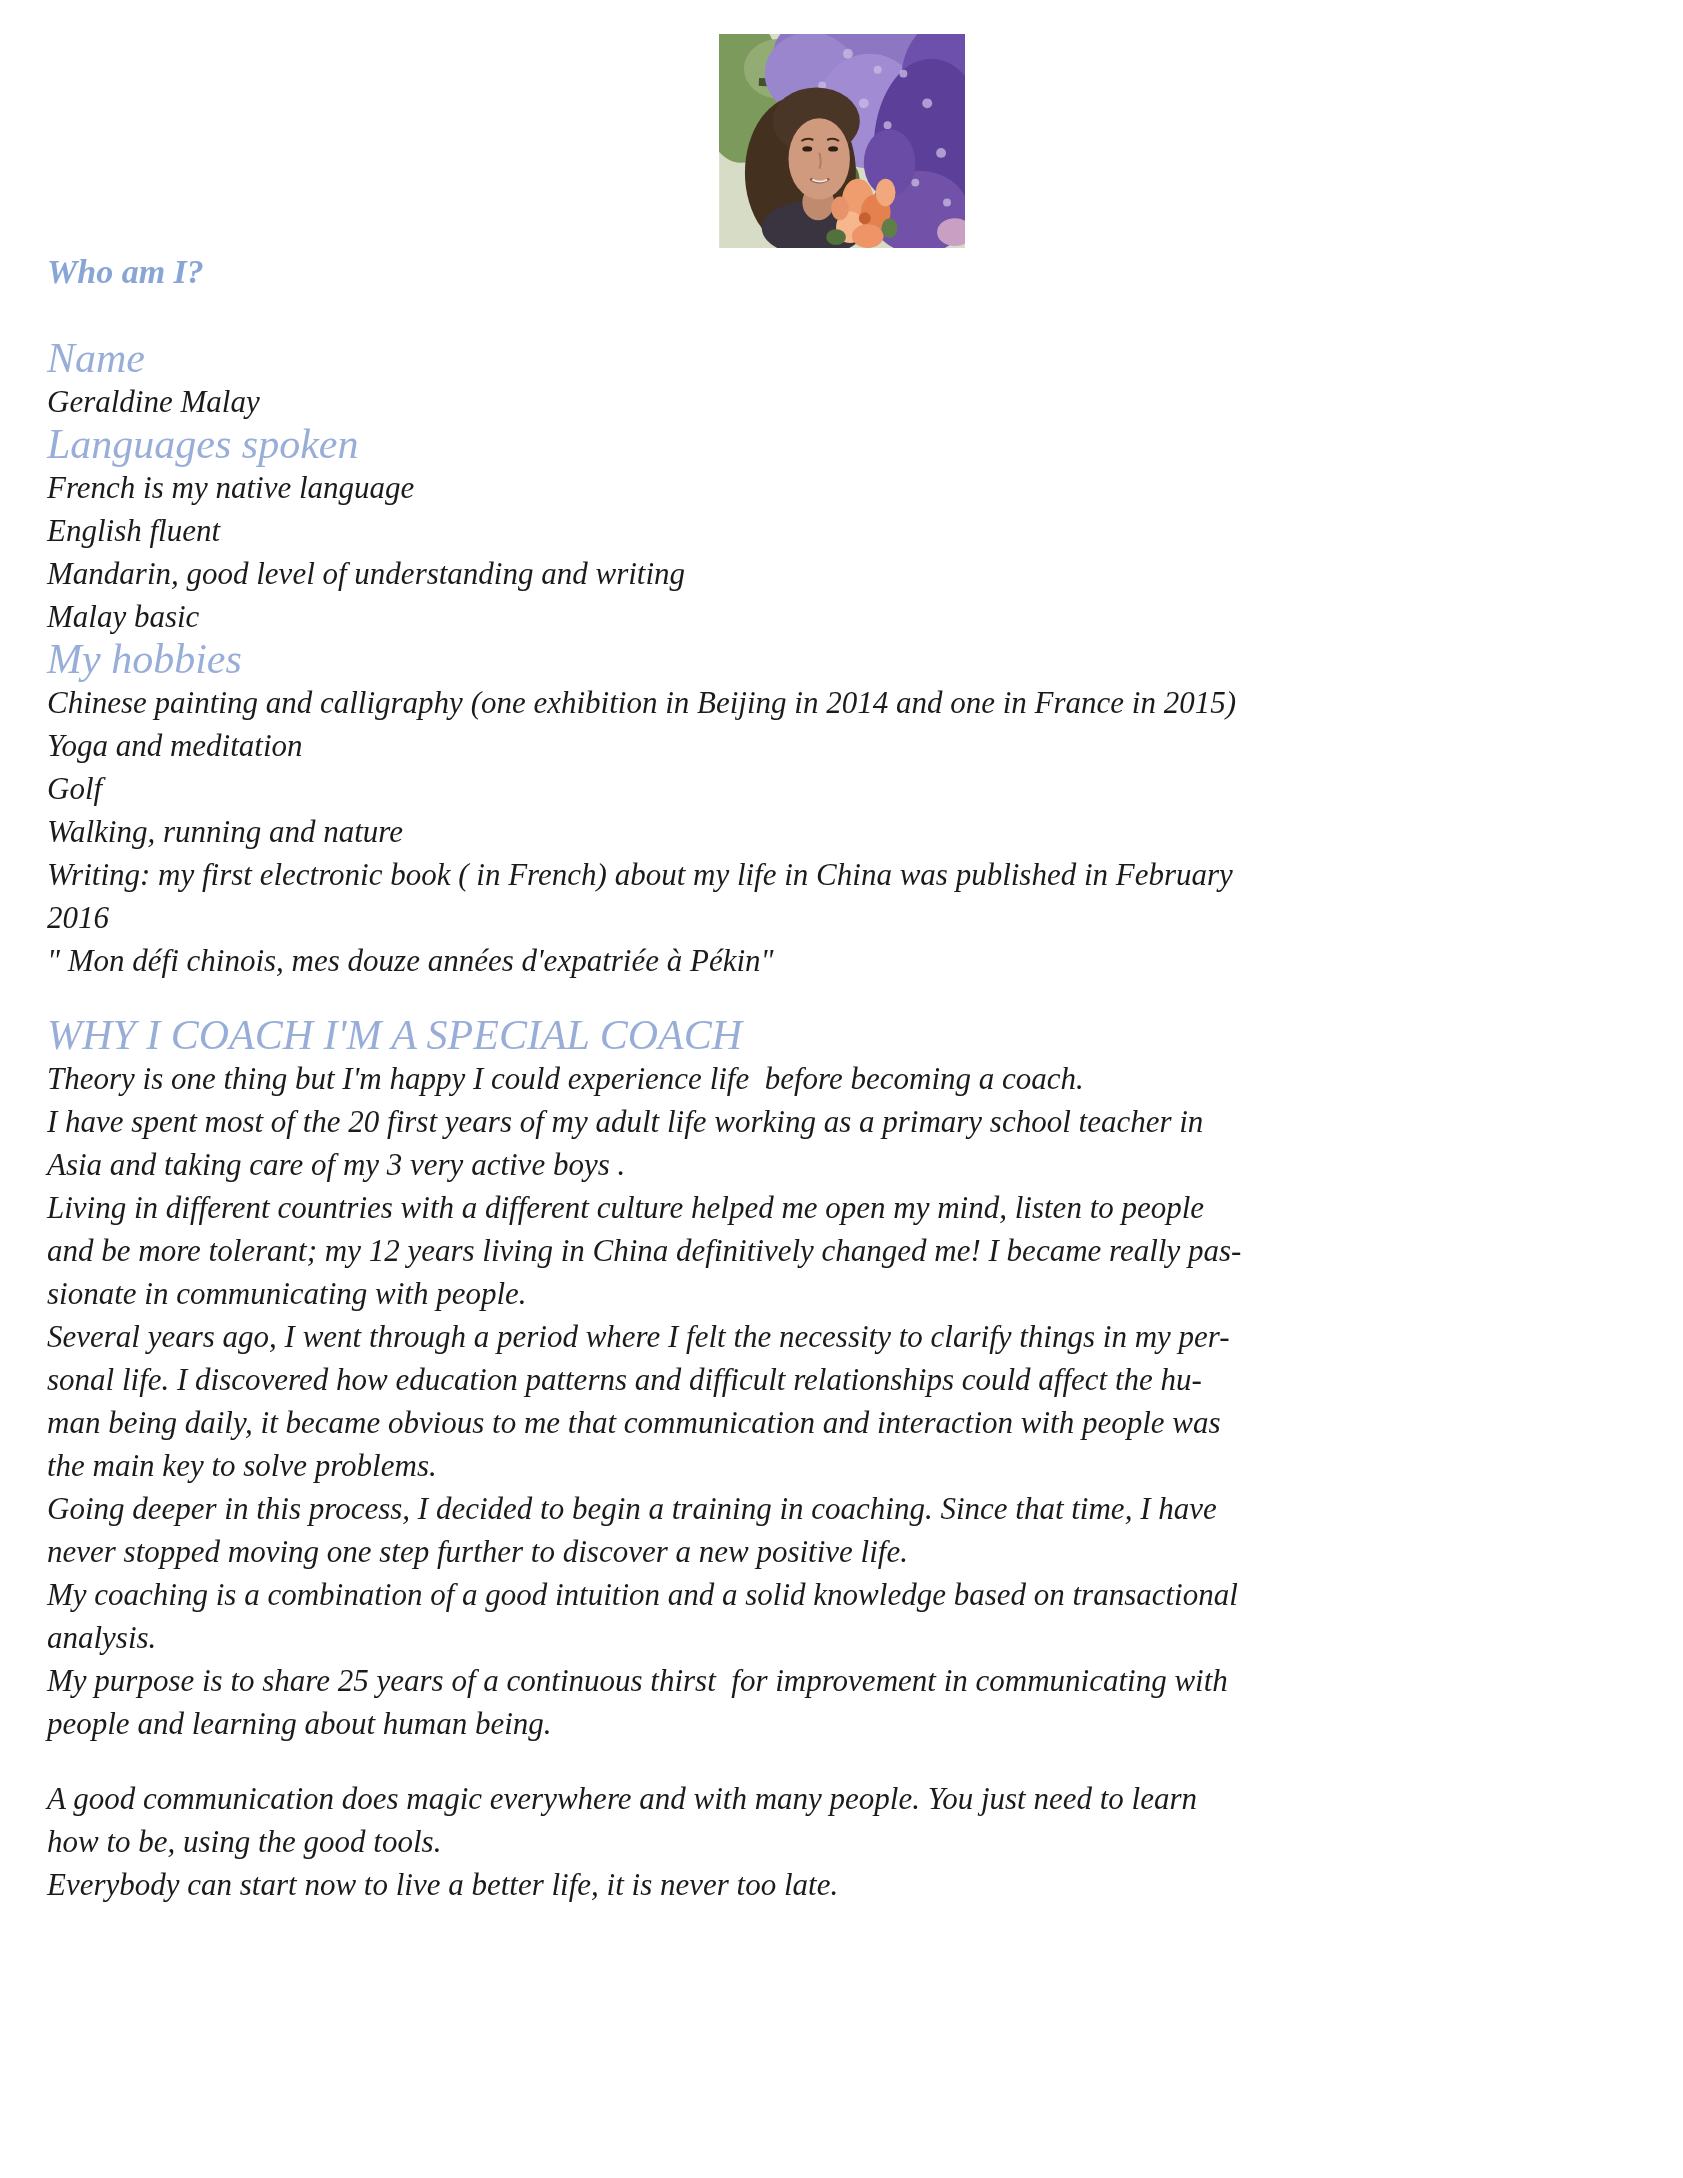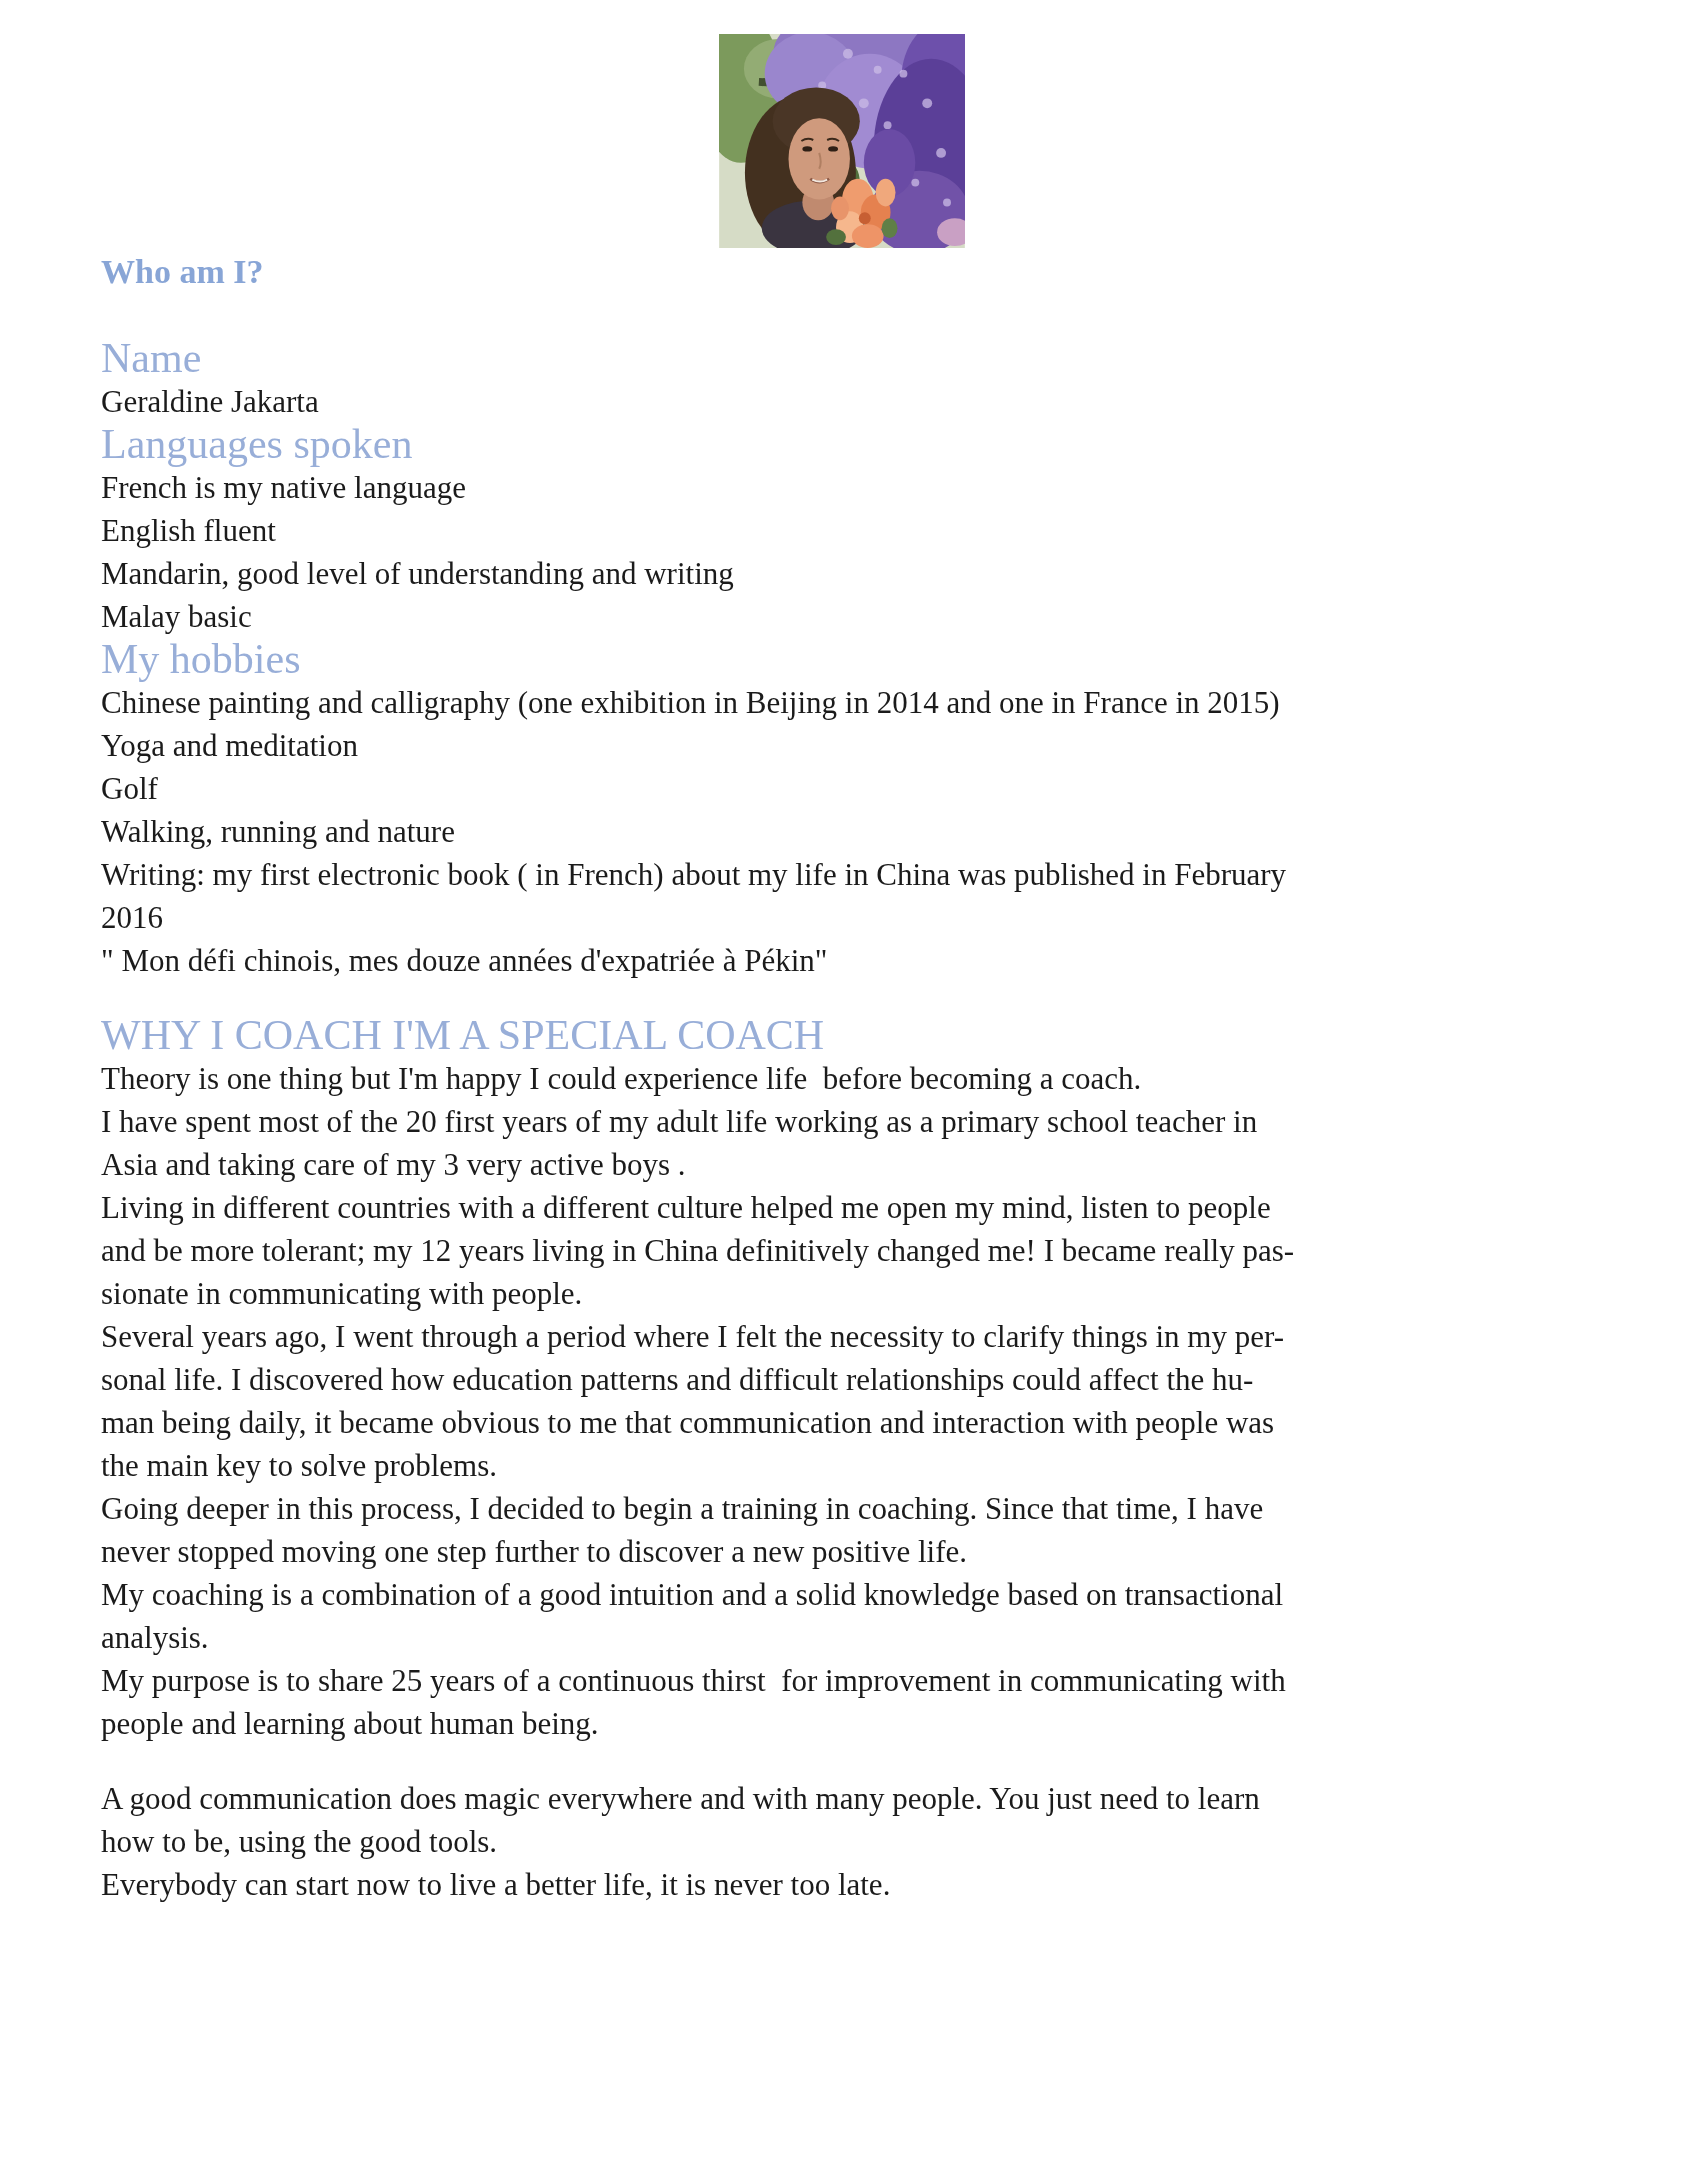--- a/index.html
+++ b/index.html
@@ -12,21 +12,22 @@
     font-family: "Liberation Serif", "DejaVu Serif", serif;
     color: var(--body-color, #1b1b1b);
   }
   .photo-wrap {
     padding-top: 34px;
     display: flex;
     justify-content: center;
   }
   .photo { width: 246px; height: 214px; display: block; }
   .content {
-    padding: 0 109px 0 101px;
+    padding: 0 109px 0 47px;
+    font-style: italic;
   }
   .title {
     margin: 2px 0 0 0;
     font-size: 34px;
     line-height: 44px;
     font-weight: bold;
     color: var(--title-color, #88a5d6);
   }
   section { margin: 0; }
   .sub {
@@ -122,21 +123,21 @@
       </g>
     </svg>
   </div>
 
   <div class="content">
 
     <h1 class="title">Who am I?</h1>
 
     <section class="mt-name">
       <h2 class="sub">Name</h2>
-      <div class="body-text">Geraldine Jakarta</div>
+      <div class="body-text">Geraldine Malay</div>
     </section>
 
     <section class="mt-languages">
       <h2 class="sub">Languages spoken</h2>
       <div class="body-text">French is my native language
 English fluent
 Mandarin, good level of understanding and writing
 Malay basic</div>
     </section>
 

